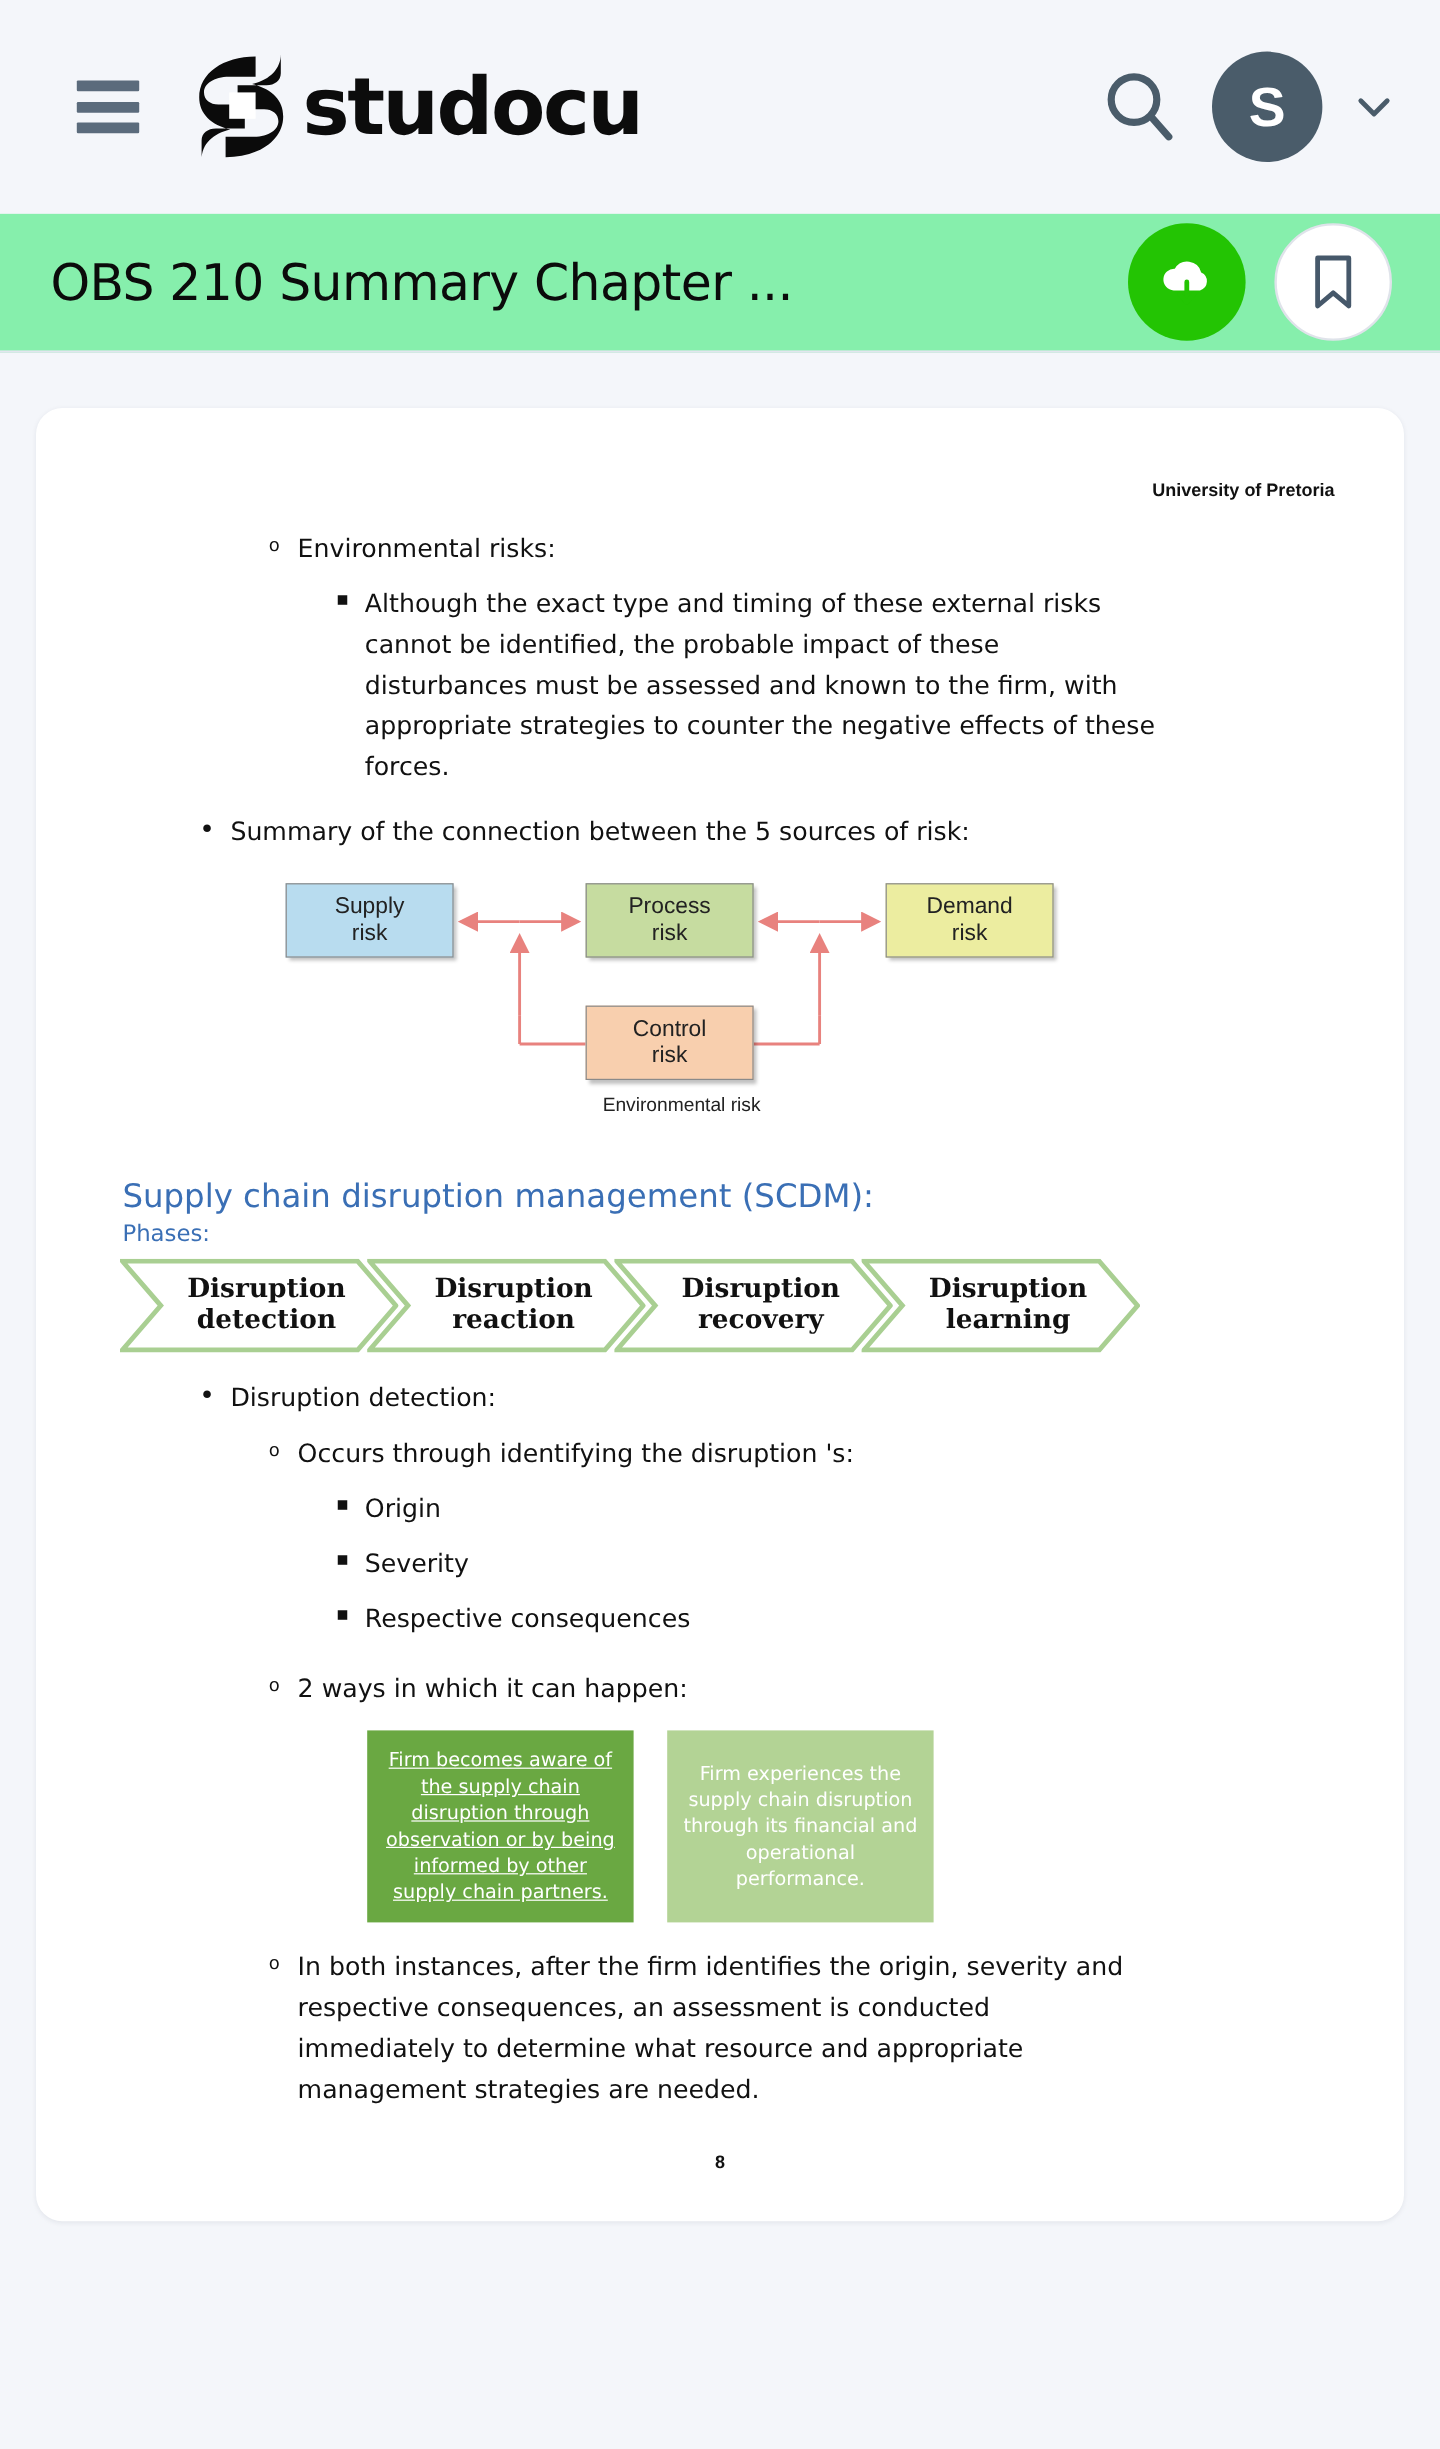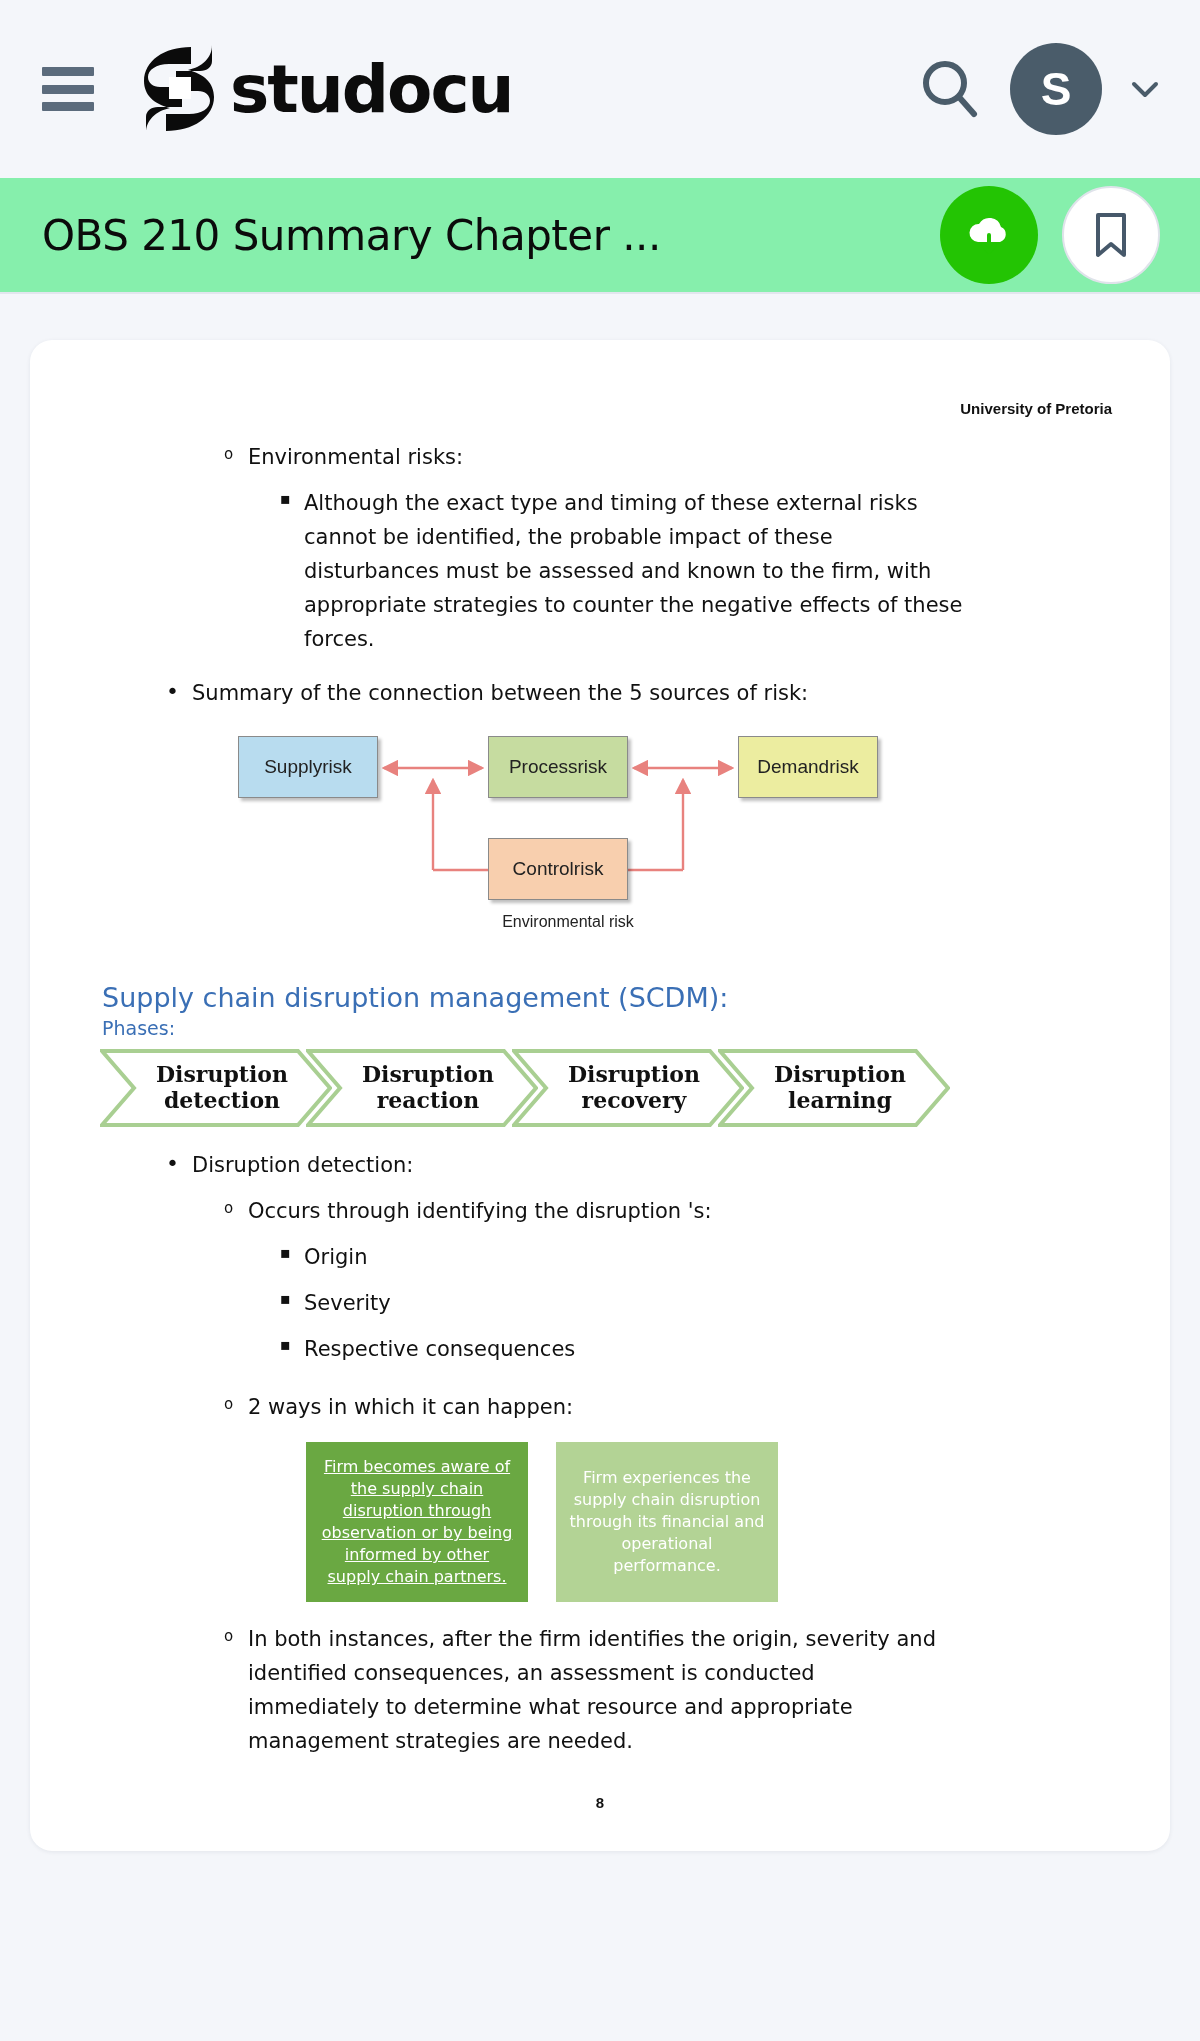--- a/index.html
+++ b/index.html
@@ -9,21 +9,21 @@
     font-family: "Liberation Sans", sans-serif;
   }
   body { width: 1200px; min-height: 2041px; position: relative; }
 
   
   .appbar {
     height: 178px;
     background: #f4f6fa;
     display: flex;
     align-items: center;
-    padding: 0 38px 0 42px;
+    padding: 0 38px 0 64px;
     position: relative;
   }
   .hamburger { width: 52px; height: 44px; display: flex; flex-direction: column;
                justify-content: space-between; cursor: pointer; }
   .hamburger span { display: block; height: 9px; background: #5b6b7c; border-radius: 1px; }
 
   .logo-wrap { display: flex; align-items: center; margin-left: 42px; }
   .logo-mark { width: 86px; height: 92px; position: relative; flex: none; }
   .logo-text { font-size: 66px; font-weight: 700; letter-spacing: -2px;
                color: #0c0c0c; margin-left: 8px; font-family: "DejaVu Sans", sans-serif; }
@@ -80,21 +80,21 @@
   li.b2::before { content:"o"; position:absolute; left:6px; top:2px; font-size:15px; }
   li.b3::before { content:"▪"; position:absolute; left:6px; top:0px; font-size:16px; }
 
   .green  { color: #5aa637; }
   .txt    { font-size: 21px; line-height: 1.62; color: #111;
             font-family: "DejaVu Sans", sans-serif; }
 
   
   .riskdiag { position: relative; width: 660px; height: 210px; margin: 18px 0 0 150px; }
   .rbox { position: absolute; width: 140px; height: 62px; display: flex;
-          flex-direction: row; align-items: center; justify-content: center;
+          flex-direction: column; align-items: center; justify-content: center;
           font-size: 19px; color: #222; line-height: 1.15;
           border: 1px solid #8a8a8a; box-shadow: 3px 3px 3px rgba(0,0,0,.25);
           font-family: "Liberation Sans", sans-serif; }
   .rb-supply  { left: 0px;   top: 8px;  background: #b8dcef; }
   .rb-process { left: 250px; top: 8px;  background: #c6dca0; }
   .rb-demand  { left: 500px; top: 8px;  background: #eceda0; }
   .rb-control { left: 250px; top: 110px; background: #f8cfae; }
   .env-label  { position: absolute; left: 150px; top: 185px; width: 360px;
                 text-align: center; font-size: 16px; color: #222; }
   .riskdiag svg { position: absolute; left: 0; top: 0; overflow: visible; }
@@ -313,18 +313,18 @@
     <ul class="lvl">
       <li class="b2 txt">2 ways in which it can happen:</li>
     </ul>
 
     <div class="gbox-row">
       <div class="gbox gbox-dark">Firm becomes aware of the supply chain disruption through observation or by being informed by other supply chain partners.</div>
       <div class="gbox gbox-light">Firm experiences the supply chain disruption through its financial and operational performance.</div>
     </div>
 
     <ul class="lvl">
-      <li class="b2 txt" style="max-width:720px;">In both instances, after the firm identifies the origin, severity and identified consequences, an assessment is conducted immediately to determine what resource and appropriate management strategies are needed.</li>
+      <li class="b2 txt" style="max-width:720px;">In both instances, after the firm identifies the origin, severity and respective consequences, an assessment is conducted immediately to determine what resource and appropriate management strategies are needed.</li>
     </ul>
 
     <div class="pagenum">8</div>
   </div>
 </div>
 
 </body></html>

